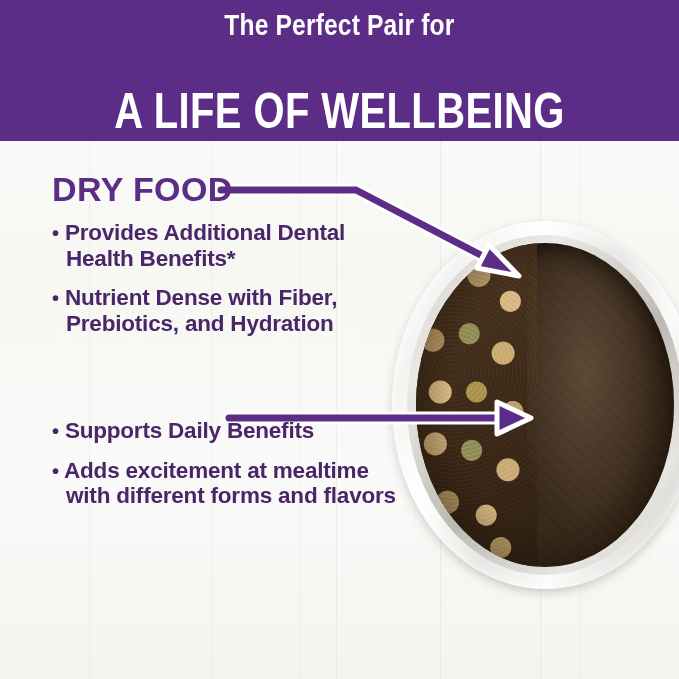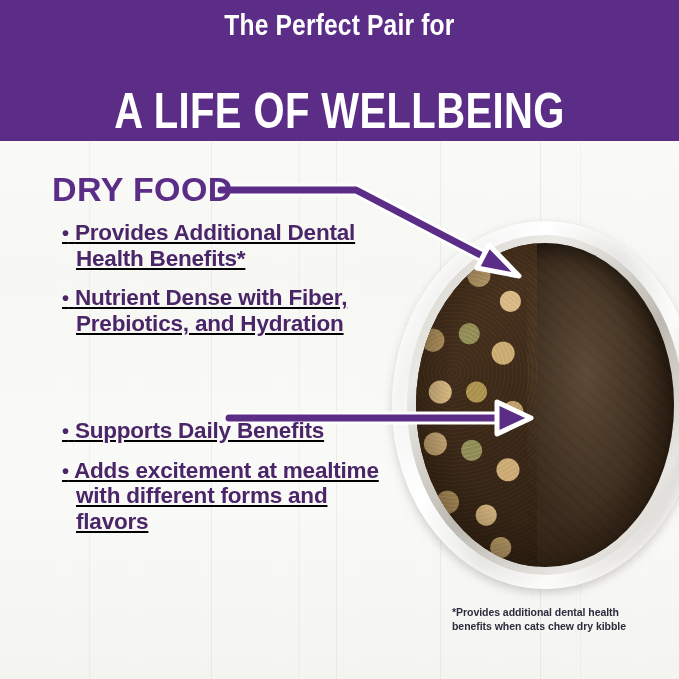--- a/index.html
+++ b/index.html
@@ -146,21 +146,21 @@
   .arrows{position:absolute;left:0;top:0;width:679px;height:679px;pointer-events:none;}
 
   
   .col{position:absolute;left:52px;width:350px;}
   .sec-head{
     color:#5B2D87;
     font-family:"Liberation Sans Narrow","Liberation Sans",sans-serif;
     font-weight:700;font-size:34px;letter-spacing:.4px;line-height:1;
     white-space:nowrap;
   }
-  .bullets{margin:10px;padding:0;list-style:none;text-decoration:underline;}
+  .bullets{margin:0;padding:0;list-style:none;}
   .bullets li{
     color:#4A2568;
     font-size:22.5px;line-height:1.14;font-weight:600;
     letter-spacing:-.2px;
     margin-top:14px;
     text-indent:-14px;padding-left:14px;
   }
   .bullets li .dot{color:#4A2568;font-size:20px;}
   #dry-block{top:172px;}
   #wet-block{top:404px;}
@@ -218,15 +218,14 @@
     </ul>
   </div>
 
   <div class="col" id="wet-block">
     <ul class="bullets">
       <li><span class="dot">•</span> <span>Supports Daily Benefits</span></li>
       <li><span class="dot">•</span> <span>Adds excitement at mealtime with different forms and flavors</span></li>
     </ul>
   </div>
 
-  <div class="footnote">*Provides additional dental health benefits when cats chew dry kibble</div>
 
 </div>
 
 </body></html>

